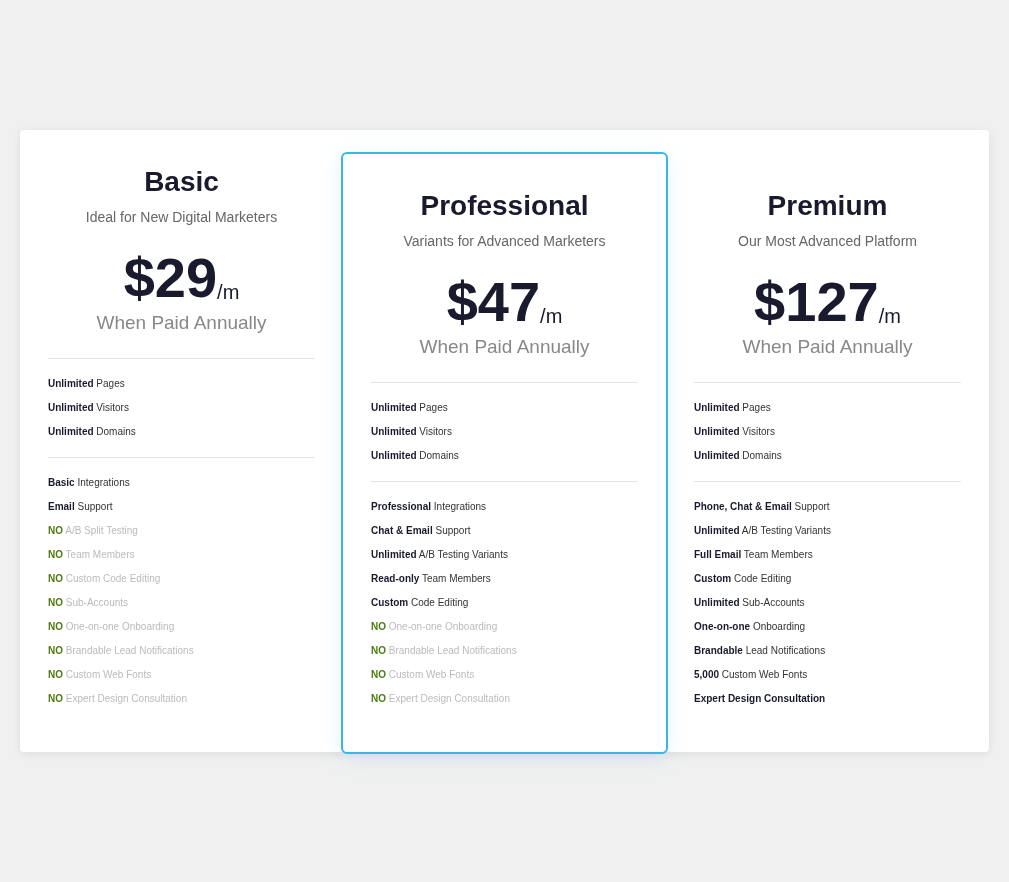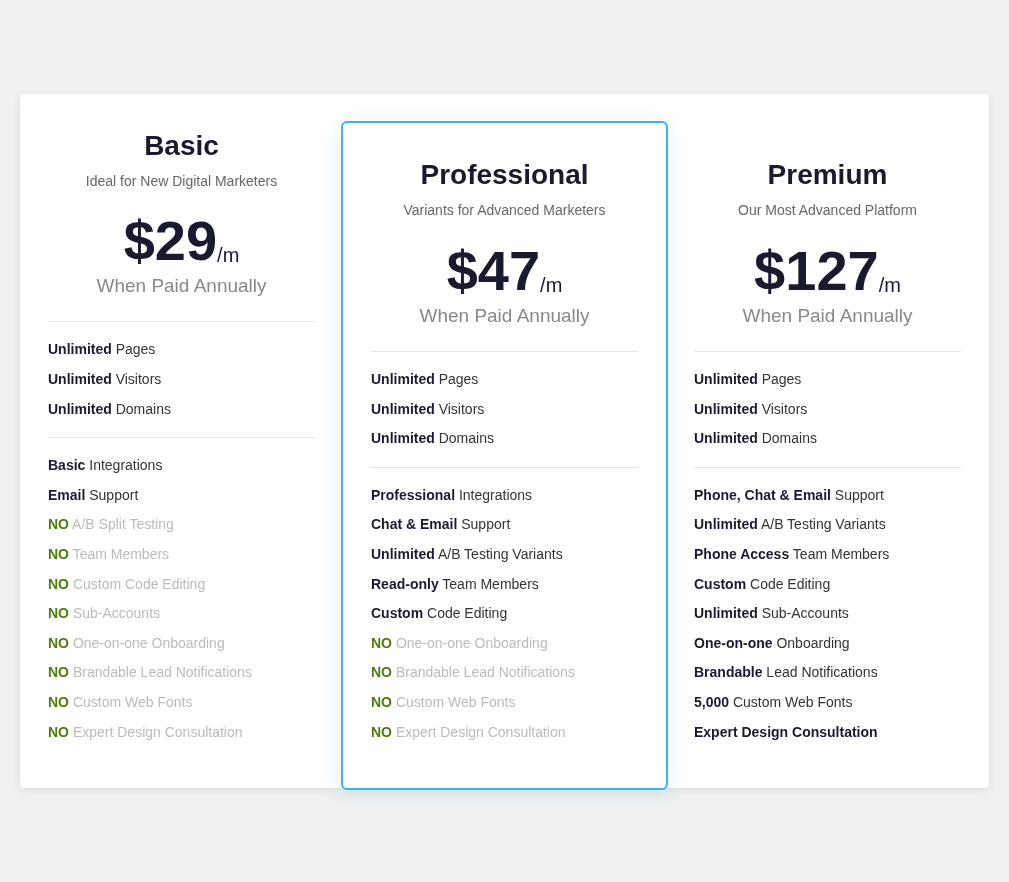--- a/index.html
+++ b/index.html
@@ -83,21 +83,21 @@
       border: none;
       border-top: 1px solid #e5e5e5;
       margin: 18px 0;
     }
     .feature-list {
       list-style: none;
       padding: 0;
       margin: 0;
     }
     .feature-item {
-      font-size: 14px;
+      font-size: 10px;
       color: #333;
       margin-bottom: 10px;
       line-height: 1.4;
     }
     .feature-item.no-feature {
       color: #bbb;
     }
     .feature-item strong {
       font-weight: 700;
       color: #1a1a2e;
@@ -171,21 +171,21 @@
       <hr class="divider">
       <ul class="feature-list">
         <li class="feature-item"><strong>Unlimited</strong> Pages</li>
         <li class="feature-item"><strong>Unlimited</strong> Visitors</li>
         <li class="feature-item"><strong>Unlimited</strong> Domains</li>
       </ul>
       <hr class="divider">
       <ul class="feature-list">
         <li class="feature-item"><strong>Phone, Chat &amp; Email</strong><span> Support</span></li>
         <li class="feature-item"><strong>Unlimited</strong><span> A/B Testing Variants</span></li>
-        <li class="feature-item"><strong>Phone Access</strong><span> Team Members</span></li>
+        <li class="feature-item"><strong>Full Email</strong><span> Team Members</span></li>
         <li class="feature-item"><strong>Custom</strong><span> Code Editing</span></li>
         <li class="feature-item"><strong>Unlimited</strong><span> Sub-Accounts</span></li>
         <li class="feature-item"><strong>One-on-one</strong><span> Onboarding</span></li>
         <li class="feature-item"><strong>Brandable</strong><span> Lead Notifications</span></li>
         <li class="feature-item"><strong>5,000</strong><span> Custom Web Fonts</span></li>
         <li class="feature-item"><strong>Expert Design Consultation</strong><span></span></li>
       </ul>
     </div>
   </div>
 

